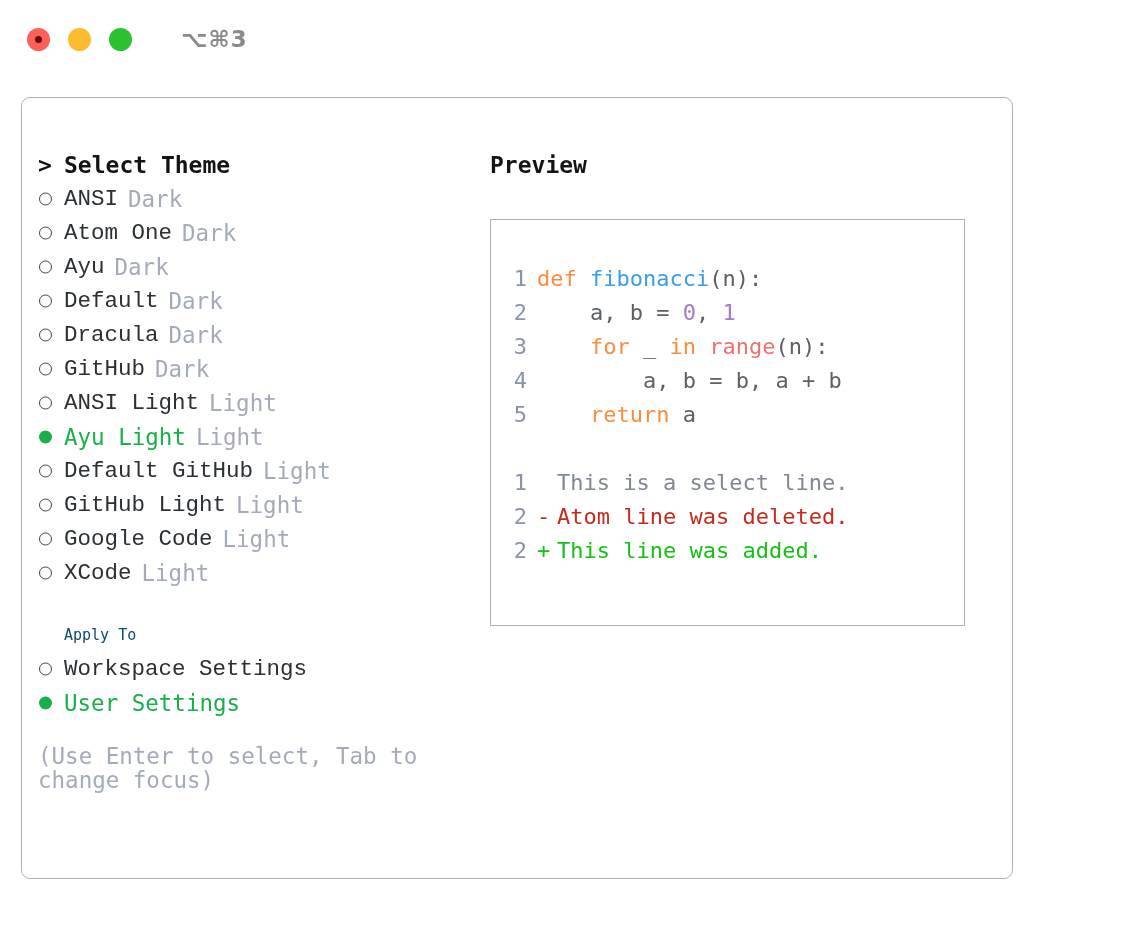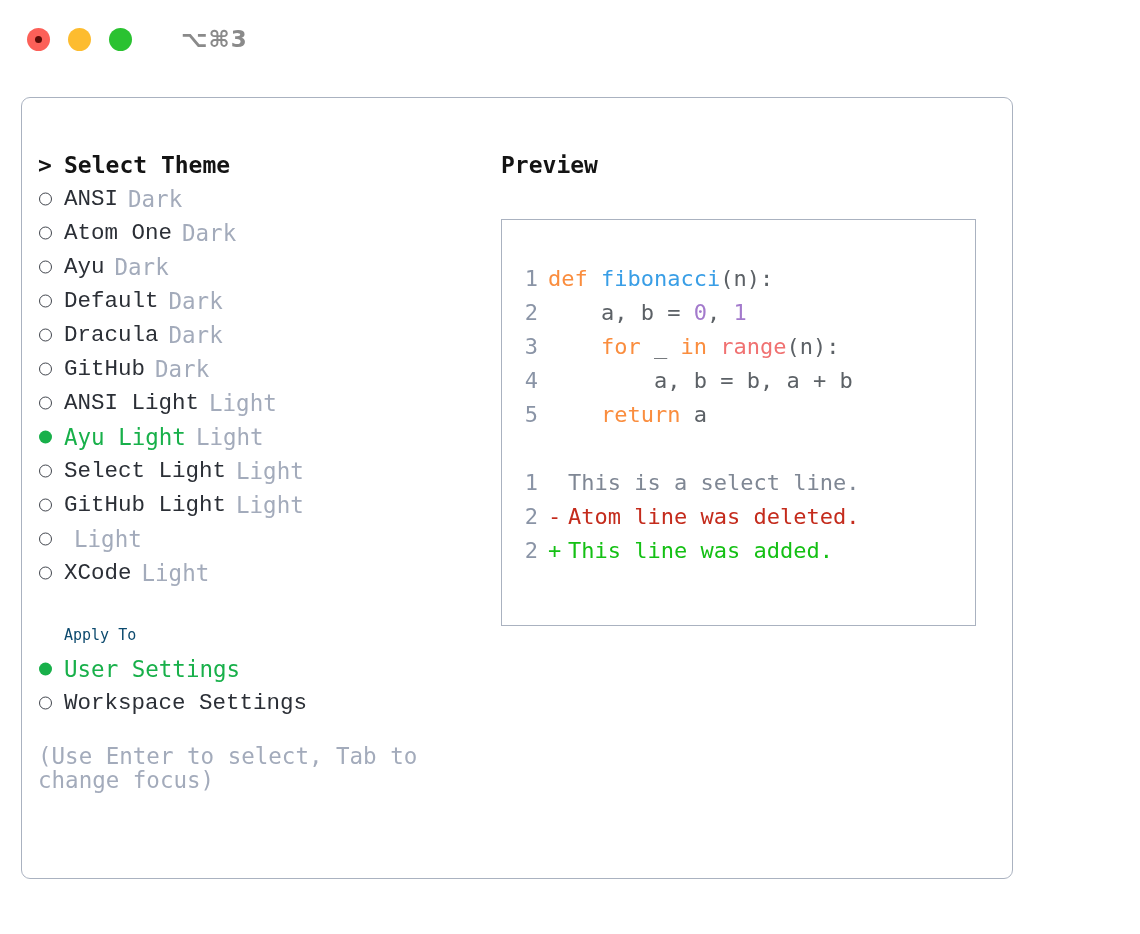--- a/index.html
+++ b/index.html
@@ -168,21 +168,21 @@
     color: #a3abbb;
     font-size: 22.5px;
     line-height: 24px;
     width: 420px;
     white-space: normal;
   }
 
   
   .right-col {
     position: absolute;
-    left: 479px;
+    left: 468px;
     top: 50px;
     width: 500px;
   }
   .preview-title {
     font-size: 23px;
     font-weight: 700;
     color: #141414;
     line-height: 34px;
   }
 
@@ -256,35 +256,35 @@
 
         <div id="theme-list">
             <div class="row"><span class="bullet-ring"></span><span class="label">ANSI</span><span class="badge">Dark</span></div>
             <div class="row"><span class="bullet-ring"></span><span class="label">Atom One</span><span class="badge">Dark</span></div>
             <div class="row"><span class="bullet-ring"></span><span class="label">Ayu</span><span class="badge">Dark</span></div>
             <div class="row"><span class="bullet-ring"></span><span class="label">Default</span><span class="badge">Dark</span></div>
             <div class="row"><span class="bullet-ring"></span><span class="label">Dracula</span><span class="badge">Dark</span></div>
             <div class="row"><span class="bullet-ring"></span><span class="label">GitHub</span><span class="badge">Dark</span></div>
             <div class="row"><span class="bullet-ring"></span><span class="label">ANSI Light</span><span class="badge">Light</span></div>
             <div class="row"><span class="bullet-dot"></span><span class="label-sel">Ayu Light</span><span class="badge">Light</span></div>
-            <div class="row"><span class="bullet-ring"></span><span class="label">Select Light</span><span class="badge">Light</span></div>
+            <div class="row"><span class="bullet-ring"></span><span class="label">Default GitHub</span><span class="badge">Light</span></div>
             <div class="row"><span class="bullet-ring"></span><span class="label">GitHub Light</span><span class="badge">Light</span></div>
-            <div class="row"><span class="bullet-ring"></span><span class="badge">Light</span></div>
+            <div class="row"><span class="bullet-ring"></span><span class="label">Google Code</span><span class="badge">Light</span></div>
             <div class="row"><span class="bullet-ring"></span><span class="label">XCode</span><span class="badge">Light</span></div>
           </div>
 
         <div class="spacer-sm"></div>
 
         <div class="row">
           <span class="section-title">Apply To</span>
         </div>
 
         <div id="apply-list">
+            <div class="row"><span class="bullet-ring"></span><span class="label">Workspace Settings</span></div>
             <div class="row"><span class="bullet-dot"></span><span class="label-sel">User Settings</span></div>
-            <div class="row"><span class="bullet-ring"></span><span class="label">Workspace Settings</span></div>
           </div>
 
         <div class="spacer-md"></div>
 
         <div class="hint">(Use Enter to select, Tab to change focus)</div>
       </div>
 
       <div class="right-col">
         <div class="preview-title">Preview</div>
 

